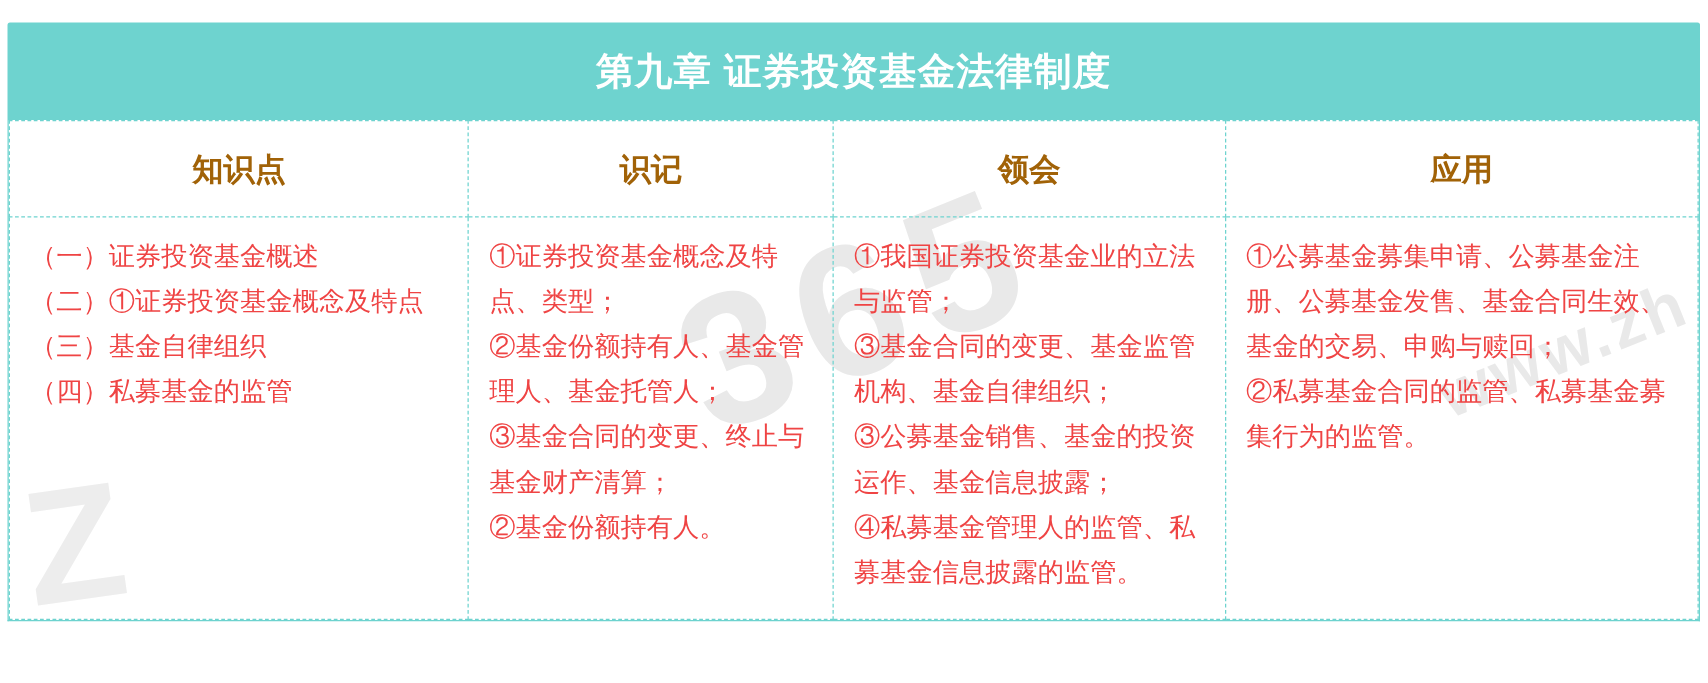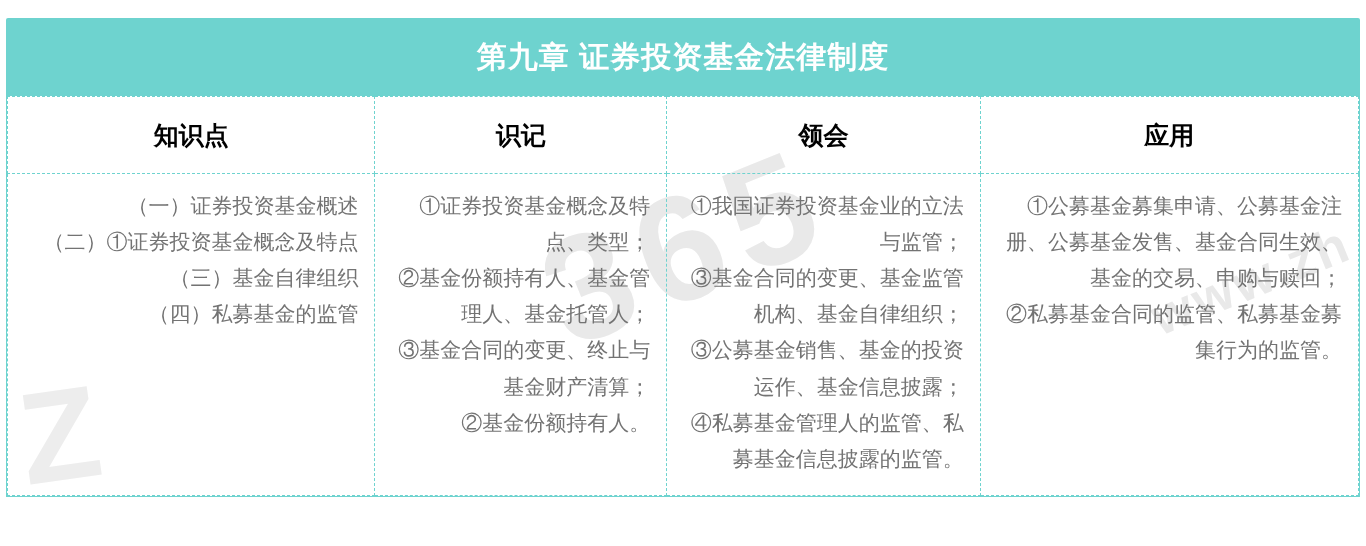--- a/index.html
+++ b/index.html
@@ -86,30 +86,29 @@
   }
   table.grid th, table.grid td {
     border: 1px dashed #6ed3cf;
     vertical-align: top;
     background: transparent;
   }
   table.grid th {
     height: 74px;
     font-size: 25px;
     font-weight: bold;
-    color: #000000;
+    color: #a16207;
     text-align: center;
     vertical-align: middle;
   }
   table.grid td {
-    padding: 14px 16px 18px 5px;
+    padding: 14px 16px 18px 16px;
     font-size: 21px;
     line-height: 1.72;
-    color: #737373;
-    text-align: right;
+    color: #ef4444;
   }
   td.col-know {
     vertical-align: middle;
   }
   .cell-line {
     white-space: normal;
   }
   
   .doc .frame {
     border: 1px solid #6ed3cf;

